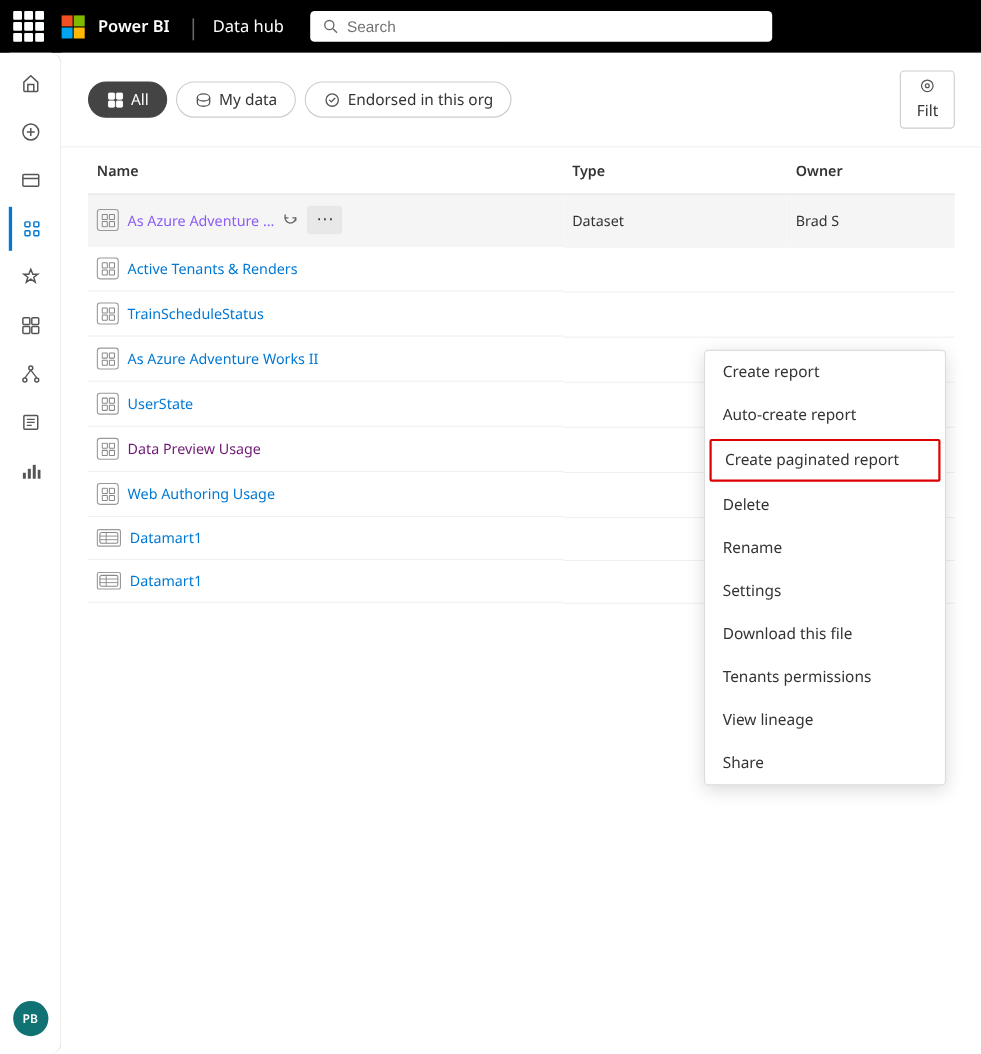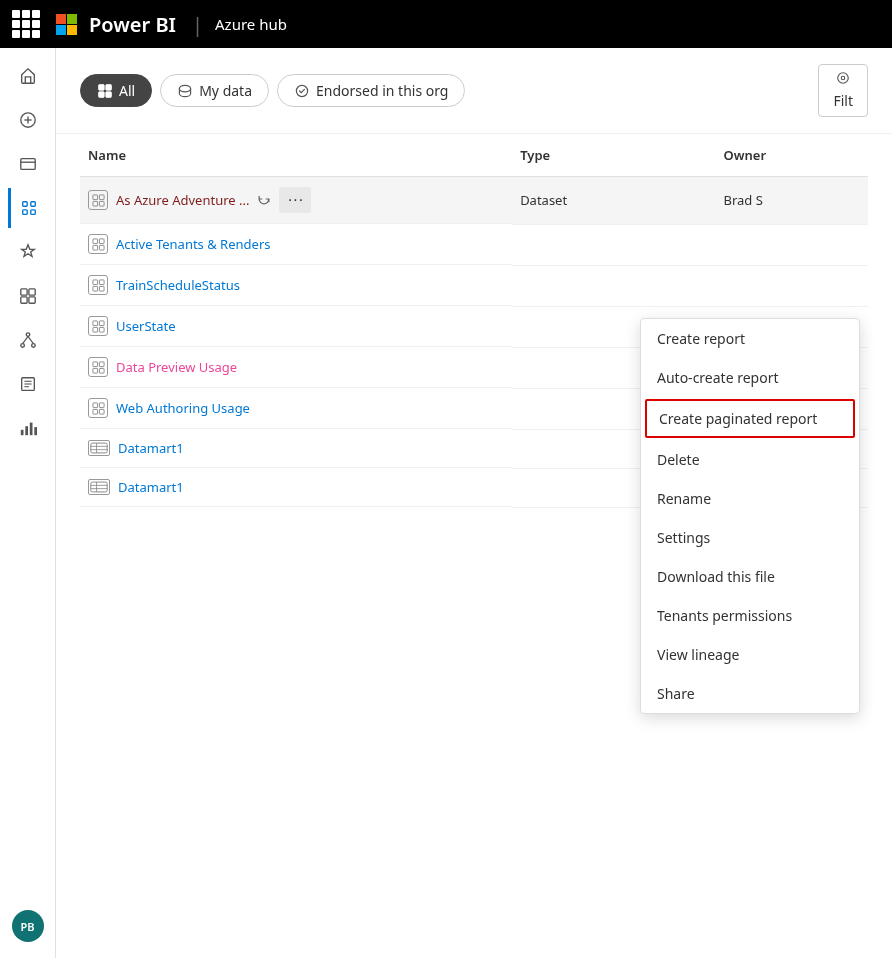--- a/index.html
+++ b/index.html
@@ -16,21 +16,21 @@
     }
     .nav-dots { display: grid; grid-template-columns: repeat(3,8px); grid-template-rows: repeat(3,8px); gap: 2px; margin-right: 8px; }
     .nav-dot { width: 8px; height: 8px; background: #fff; border-radius: 1px; }
     .ms-logo { display: flex; gap: 1px; margin-right: 4px; }
     .ms-logo-cell { width: 10px; height: 10px; }
     .ms-logo-cell.red { background: #F25022; }
     .ms-logo-cell.green { background: #7FBA00; }
     .ms-logo-cell.blue { background: #00A4EF; }
     .ms-logo-cell.yellow { background: #FFB900; }
     .ms-grid { display: grid; grid-template-columns: 1fr 1fr; grid-template-rows: 1fr 1fr; gap: 1px; }
-    .nav-brand { color: #fff; font-size: 20px; font-weight: 600; margin-right: 4px; }
+    .nav-brand { color: #fff; font-size: 15px; font-weight: 600; margin-right: 4px; }
     .nav-divider { color: #666; font-size: 20px; margin: 0 4px; }
     .nav-section { color: #fff; font-size: 15px; font-weight: 400; }
     .search-bar {
       display: flex;
       align-items: center;
       background: #fff;
       border-radius: 4px;
       padding: 6px 12px;
       flex: 1;
       margin-left: 16px;
@@ -45,20 +45,21 @@
     
     .sidebar {
       width: 56px;
       background: #fff;
       border-right: 1px solid #e0e0e0;
       display: flex;
       flex-direction: column;
       align-items: center;
       padding: 8px 0;
       gap: 4px;
+      border-radius: 10px;
     }
     .sidebar-icon {
       width: 40px; height: 40px;
       display: flex; align-items: center; justify-content: center;
       border-radius: 4px;
       cursor: pointer;
       color: #444;
       font-size: 18px;
     }
     .sidebar-icon.active { color: #0078d4; border-left: 3px solid #0078d4; border-radius: 0; }
@@ -182,21 +183,28 @@
   <div class="ms-logo">
     <div class="ms-grid">
       <div class="ms-logo-cell red"></div>
       <div class="ms-logo-cell green"></div>
       <div class="ms-logo-cell blue"></div>
       <div class="ms-logo-cell yellow"></div>
     </div>
   </div>
   <span class="nav-brand">Power BI</span>
   <span class="nav-divider">|</span>
-  <span class="nav-section">Azure hub</span>
+  <span class="nav-section">Data hub</span>
+  <div class="search-bar">
+    <svg width="14" height="14" viewBox="0 0 16 16" fill="none">
+      <circle cx="6.5" cy="6.5" r="5" stroke="#666" stroke-width="1.5"></circle>
+      <line x1="10.5" y1="10.5" x2="15" y2="15" stroke="#666" stroke-width="1.5"></line>
+    </svg>
+    <input type="text" placeholder="Search" style="">
+  </div>
 </nav>
 
 <div class="main-layout">
 
   <aside class="sidebar">
     <div class="sidebar-icon" title="Home">
       <svg width="18" height="18" viewBox="0 0 20 20" fill="none">
           <path d="M3 8.5L10 2l7 6.5V17a1 1 0 01-1 1H4a1 1 0 01-1-1V8.5z" stroke="#555" stroke-width="1.5" fill="none"></path>
           <path d="M7 18V11h6v7" stroke="#555" stroke-width="1.5"></path>
         </svg>
@@ -311,21 +319,21 @@
         <tr class="highlighted">
               <td style="display: flex; align-items: center;">
                 <span class="item-icon">
                   <svg width="13" height="13" viewBox="0 0 14 14" fill="none">
                     <rect x="1" y="1" width="5" height="5" rx="0.5" stroke="#888" stroke-width="1"></rect>
                     <rect x="8" y="1" width="5" height="5" rx="0.5" stroke="#888" stroke-width="1"></rect>
                     <rect x="1" y="8" width="5" height="5" rx="0.5" stroke="#888" stroke-width="1"></rect>
                     <rect x="8" y="8" width="5" height="5" rx="0.5" stroke="#888" stroke-width="1"></rect>
                   </svg>
                 </span>
-                <span style="cursor: pointer; color: #7f1d1d; text-align: center;">As Azure Adventure ...</span>
+                <span style="cursor: pointer; color: #8b5cf6; text-align: center;">As Azure Adventure ...</span>
                 <span class="refresh-icon"><svg width="14" height="14" viewBox="0 0 16 16" fill="none">
                     <path d="M13.5 8A5.5 5.5 0 012.5 8" stroke="#666" stroke-width="1.4" stroke-linecap="round"></path>
                     <path d="M2.5 5V8H5.5" stroke="#666" stroke-width="1.4" stroke-linecap="round" stroke-linejoin="round"></path>
                     <path d="M13.5 11V8H10.5" stroke="#666" stroke-width="1.4" stroke-linecap="round" stroke-linejoin="round"></path>
                   </svg></span>
                 <button class="more-icon-btn" style="margin-left: 8px;">···</button>
               </td>
               <td>Dataset</td>
               <td>Brad S</td>
             </tr>
@@ -362,36 +370,51 @@
             <tr>
               <td style="display: flex; align-items: center;">
                 <span class="item-icon">
                   <svg width="13" height="13" viewBox="0 0 14 14" fill="none">
                     <rect x="1" y="1" width="5" height="5" rx="0.5" stroke="#888" stroke-width="1"></rect>
                     <rect x="8" y="1" width="5" height="5" rx="0.5" stroke="#888" stroke-width="1"></rect>
                     <rect x="1" y="8" width="5" height="5" rx="0.5" stroke="#888" stroke-width="1"></rect>
                     <rect x="8" y="8" width="5" height="5" rx="0.5" stroke="#888" stroke-width="1"></rect>
                   </svg>
                 </span>
+                <span style="cursor: pointer; color: rgb(0, 120, 212);">As Azure Adventure Works II</span>
+              </td>
+              <td></td>
+              <td></td>
+            </tr>
+            <tr>
+              <td style="display: flex; align-items: center;">
+                <span class="item-icon">
+                  <svg width="13" height="13" viewBox="0 0 14 14" fill="none">
+                    <rect x="1" y="1" width="5" height="5" rx="0.5" stroke="#888" stroke-width="1"></rect>
+                    <rect x="8" y="1" width="5" height="5" rx="0.5" stroke="#888" stroke-width="1"></rect>
+                    <rect x="1" y="8" width="5" height="5" rx="0.5" stroke="#888" stroke-width="1"></rect>
+                    <rect x="8" y="8" width="5" height="5" rx="0.5" stroke="#888" stroke-width="1"></rect>
+                  </svg>
+                </span>
                 <span style="cursor: pointer; color: rgb(0, 120, 212);">UserState</span>
               </td>
               <td></td>
               <td></td>
             </tr>
             <tr>
               <td style="display: flex; align-items: center;">
                 <span class="item-icon">
                   <svg width="13" height="13" viewBox="0 0 14 14" fill="none">
                     <rect x="1" y="1" width="5" height="5" rx="0.5" stroke="#888" stroke-width="1"></rect>
                     <rect x="8" y="1" width="5" height="5" rx="0.5" stroke="#888" stroke-width="1"></rect>
                     <rect x="1" y="8" width="5" height="5" rx="0.5" stroke="#888" stroke-width="1"></rect>
                     <rect x="8" y="8" width="5" height="5" rx="0.5" stroke="#888" stroke-width="1"></rect>
                   </svg>
                 </span>
-                <span style="cursor: pointer; color: #ec4899;">Data Preview Usage</span>
+                <span style="cursor: pointer; color: #701a75;">Data Preview Usage</span>
               </td>
               <td></td>
               <td></td>
             </tr>
             <tr>
               <td style="display: flex; align-items: center;">
                 <span class="item-icon">
                   <svg width="13" height="13" viewBox="0 0 14 14" fill="none">
                     <rect x="1" y="1" width="5" height="5" rx="0.5" stroke="#888" stroke-width="1"></rect>
                     <rect x="8" y="1" width="5" height="5" rx="0.5" stroke="#888" stroke-width="1"></rect>

